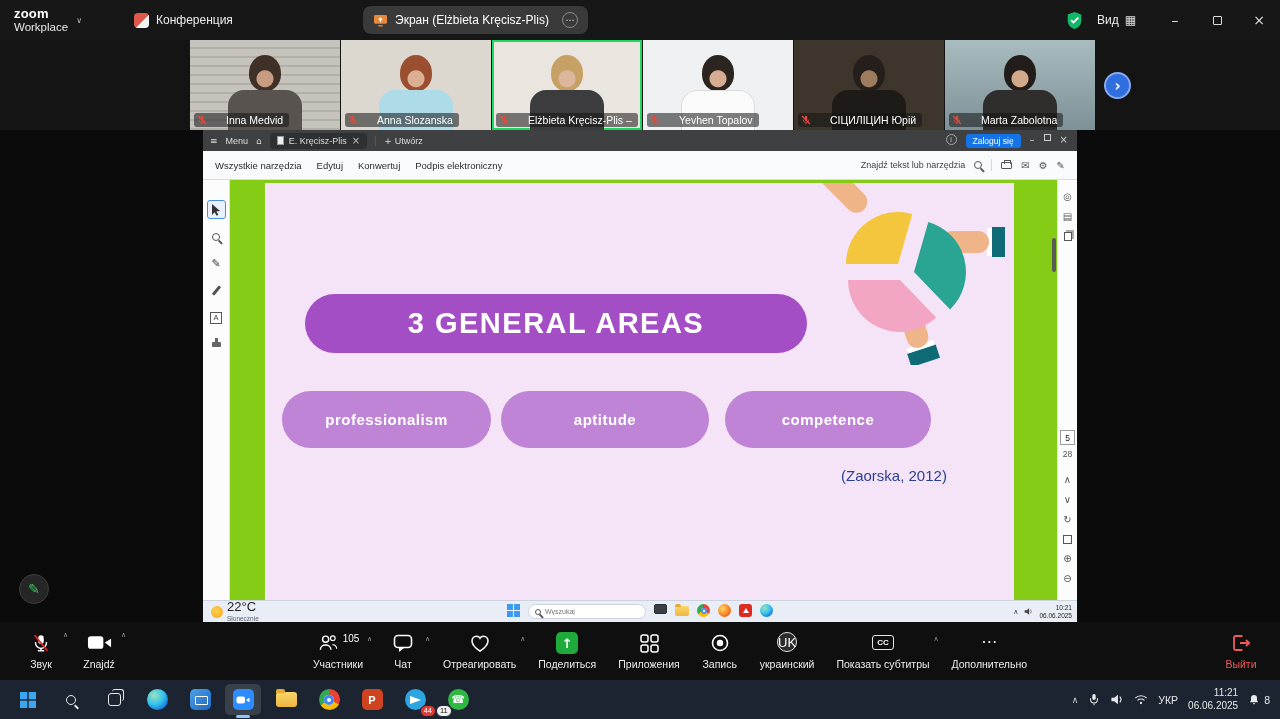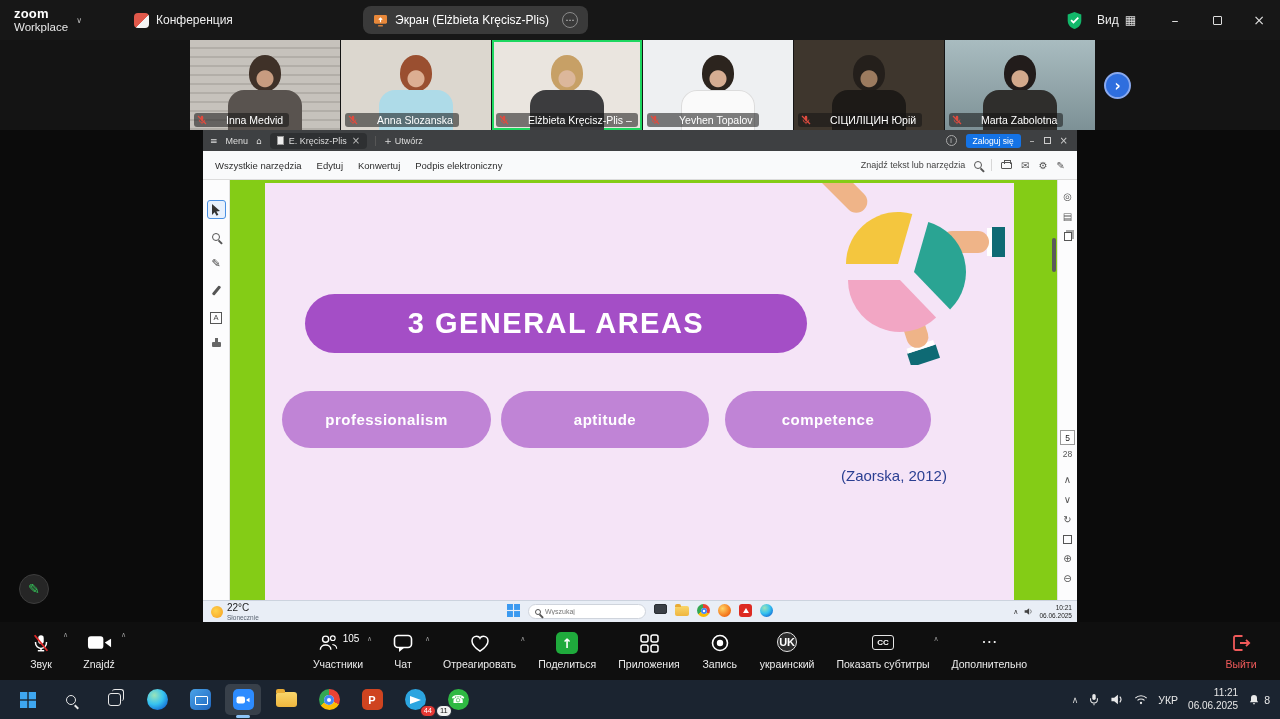--- a/index.html
+++ b/index.html
@@ -62,21 +62,21 @@
   .annot{position:absolute;left:19px;top:444px;width:30px;height:30px;border-radius:50%;
     background:#262626;border:1px solid #3d3d3d;display:flex;align-items:center;justify-content:center;color:#35c75a;font-size:14px}
 
   
   .acro{position:absolute;left:0;top:0;right:0;bottom:22px;display:flex;flex-direction:column}
   .acro-title{height:21px;background:#3e4042;display:flex;align-items:center;color:#ddd;font-size:9px;gap:8px;padding:0 7px;flex:none}
   .atab{height:16px;background:#2e3032;border-radius:4px;display:flex;align-items:center;gap:5px;padding:0 7px}
   .adoc{width:7px;height:9px;background:#eee;border:1px solid #999;display:inline-block}
   .aclose{font-size:10px;color:#bbb}
   .acreate{display:flex;align-items:center;gap:3px;border-left:1px solid #565656;padding-left:8px}
-  .atitle-right{margin-left:auto;display:flex;align-items:center;gap:9px;padding-right:2px}
+  .atitle-right{margin-left:auto;display:flex;align-items:flex-start;gap:9px;padding-right:2px}
   .ainfo{width:11px;height:11px;border:1px solid #aaa;border-radius:50%;display:flex;align-items:center;justify-content:center;font-size:7px;color:#ccc}
   .alogin{background:#1473e6;color:#fff;border-radius:3px;padding:2px 7px;font-size:8.5px}
   .awin{font-size:10px;color:#ccc}
   .asq{width:7px;height:7px;border:1px solid #ccc;display:inline-block}
 
   .acro-tools{height:25px;background:#f9fafb;border-bottom:1px solid #dcdcdc;display:flex;align-items:center;
     font-size:9.5px;color:#2d2d2d;padding:14px 12px;gap:15px;flex:none}
   .tools-right{margin-left:auto;display:flex;align-items:center;gap:9px;color:#555}
   .tsearch{font-size:9px;color:#444}
   .tdiv{width:1px;height:12px;background:#d7d7d7}
@@ -119,21 +119,21 @@
     display:flex;align-items:center;justify-content:center}
   .pagetotal{font-size:8.5px;color:#555;margin-top:4px}
   .rsp2{height:16px}
   .fit-ic{width:9px;height:9px;border:1px solid #555;display:inline-block}
 
   
   .staskbar{position:absolute;left:0;bottom:0;width:874px;height:22px;background:#e9eef6;border-top:1px solid #ccd3de;
     display:flex;align-items:center;color:#333}
   .weather{position:absolute;left:8px;display:flex;align-items:center;gap:4px}
   .sun{width:12px;height:12px;border-radius:50%;background:radial-gradient(circle at 40% 40%,#ffd34d,#f6a021);display:inline-block}
-  .wt1{font-size:10px;color:#222;line-height:1.15}
+  .wt1{font-size:13px;color:#222;line-height:1.15}
   .wt2{font-size:6.5px;color:#5a6472;line-height:1.15}
   .scenter{position:absolute;left:50%;transform:translateX(-50%);display:flex;gap:8px}
   .ssearch{width:118px;height:15px;background:#fff;border:1px solid #cfd4dc;border-radius:8px;display:flex;align-items:center;gap:4px;padding:0 6px}
   .mag.small{width:6px;height:6px;border-width:1px}
   .ssearch-in{border:none;outline:none;width:90px;font-size:7px;color:#555;background:transparent;font-family:"Liberation Sans",sans-serif}
   .sic{width:13px;height:13px;display:inline-block;position:relative}
   .sic.monitor{width:13px;height:10px;background:#3a3f46;border-radius:2px;border:1px solid #2a2e33}
   .sic.folder{width:14px;height:10px;background:linear-gradient(#f9d66b,#efb63e);border-radius:2px;margin-top:2px;position:relative}
   .sic.folder::before{content:"";position:absolute;left:0;top:-2px;width:6px;height:3px;background:#e8ab34;border-radius:2px 2px 0 0}
   .sic.chrome{border-radius:50%;background:conic-gradient(#ea4335 0 33%,#fbbc05 0 66%,#34a853 0 100%)}
@@ -151,21 +151,21 @@
   .grp-left{display:flex;margin-left:12px}
   .grp-center{display:flex;margin:4px auto}
   .grp-right{display:flex;margin-right:10px}
   .cbtn{position:relative;display:flex;flex-direction:column;align-items:center;justify-content:center;gap:4px;
     color:#ececec;padding:0 11px;min-width:58px}
   .cbtn .ic{height:22px;display:flex;align-items:flex-start;justify-content:center;gap:3px}
   .cbtn .lbl{font-size:10.5px;white-space:nowrap}
   .chev{position:absolute;right:2px;top:9px;font-size:7px;color:#9a9a9a}
   .cnt{font-size:10px;color:#fff;margin-top:1px}
   .shareic{width:22px;height:22px;background:#1faa3c;border-radius:5px;display:flex;align-items:center;justify-content:center;color:#fff;font-size:13px;font-weight:bold}
-  .ukic{width:20px;height:20px;border-radius:50%;border:1.5px solid #e5e5e5;display:flex;align-items:center;justify-content:center;font-size:11px;font-weight:bold;color:#fff;background:#2b2b2b}
+  .ukic{width:20px;height:20px;border-radius:50%;border:1.5px solid #e5e5e5;display:flex;align-items:center;justify-content:center;font-size:13px;font-weight:normal;color:#fff;background:#2b2b2b}
   .ccic{width:22px;height:15px;margin-top:3px;border:1.5px solid #e5e5e5;border-radius:3px;display:flex;align-items:center;justify-content:center;font-size:8px;font-weight:bold;color:#fff}
   .moreic{font-size:16px;color:#ececec;line-height:20px}
   .leave .lbl{color:#f05a5a}
 
   
   .taskbar{position:absolute;left:0;top:680px;width:1280px;height:39px;background:#1b2430;display:flex;align-items:center}
   .tb-left{display:flex;align-items:center;gap:7px;margin-left:10px}
   .tb-ic{position:relative;width:36px;height:31px;border-radius:5px;display:flex;align-items:center;justify-content:center}
   .tb-ic.activeapp{background:rgba(255,255,255,.13)}
   .tb-ic.activeapp::after{content:"";position:absolute;bottom:-3px;left:11px;width:14px;height:3px;border-radius:2px;background:#8ec4f8}

